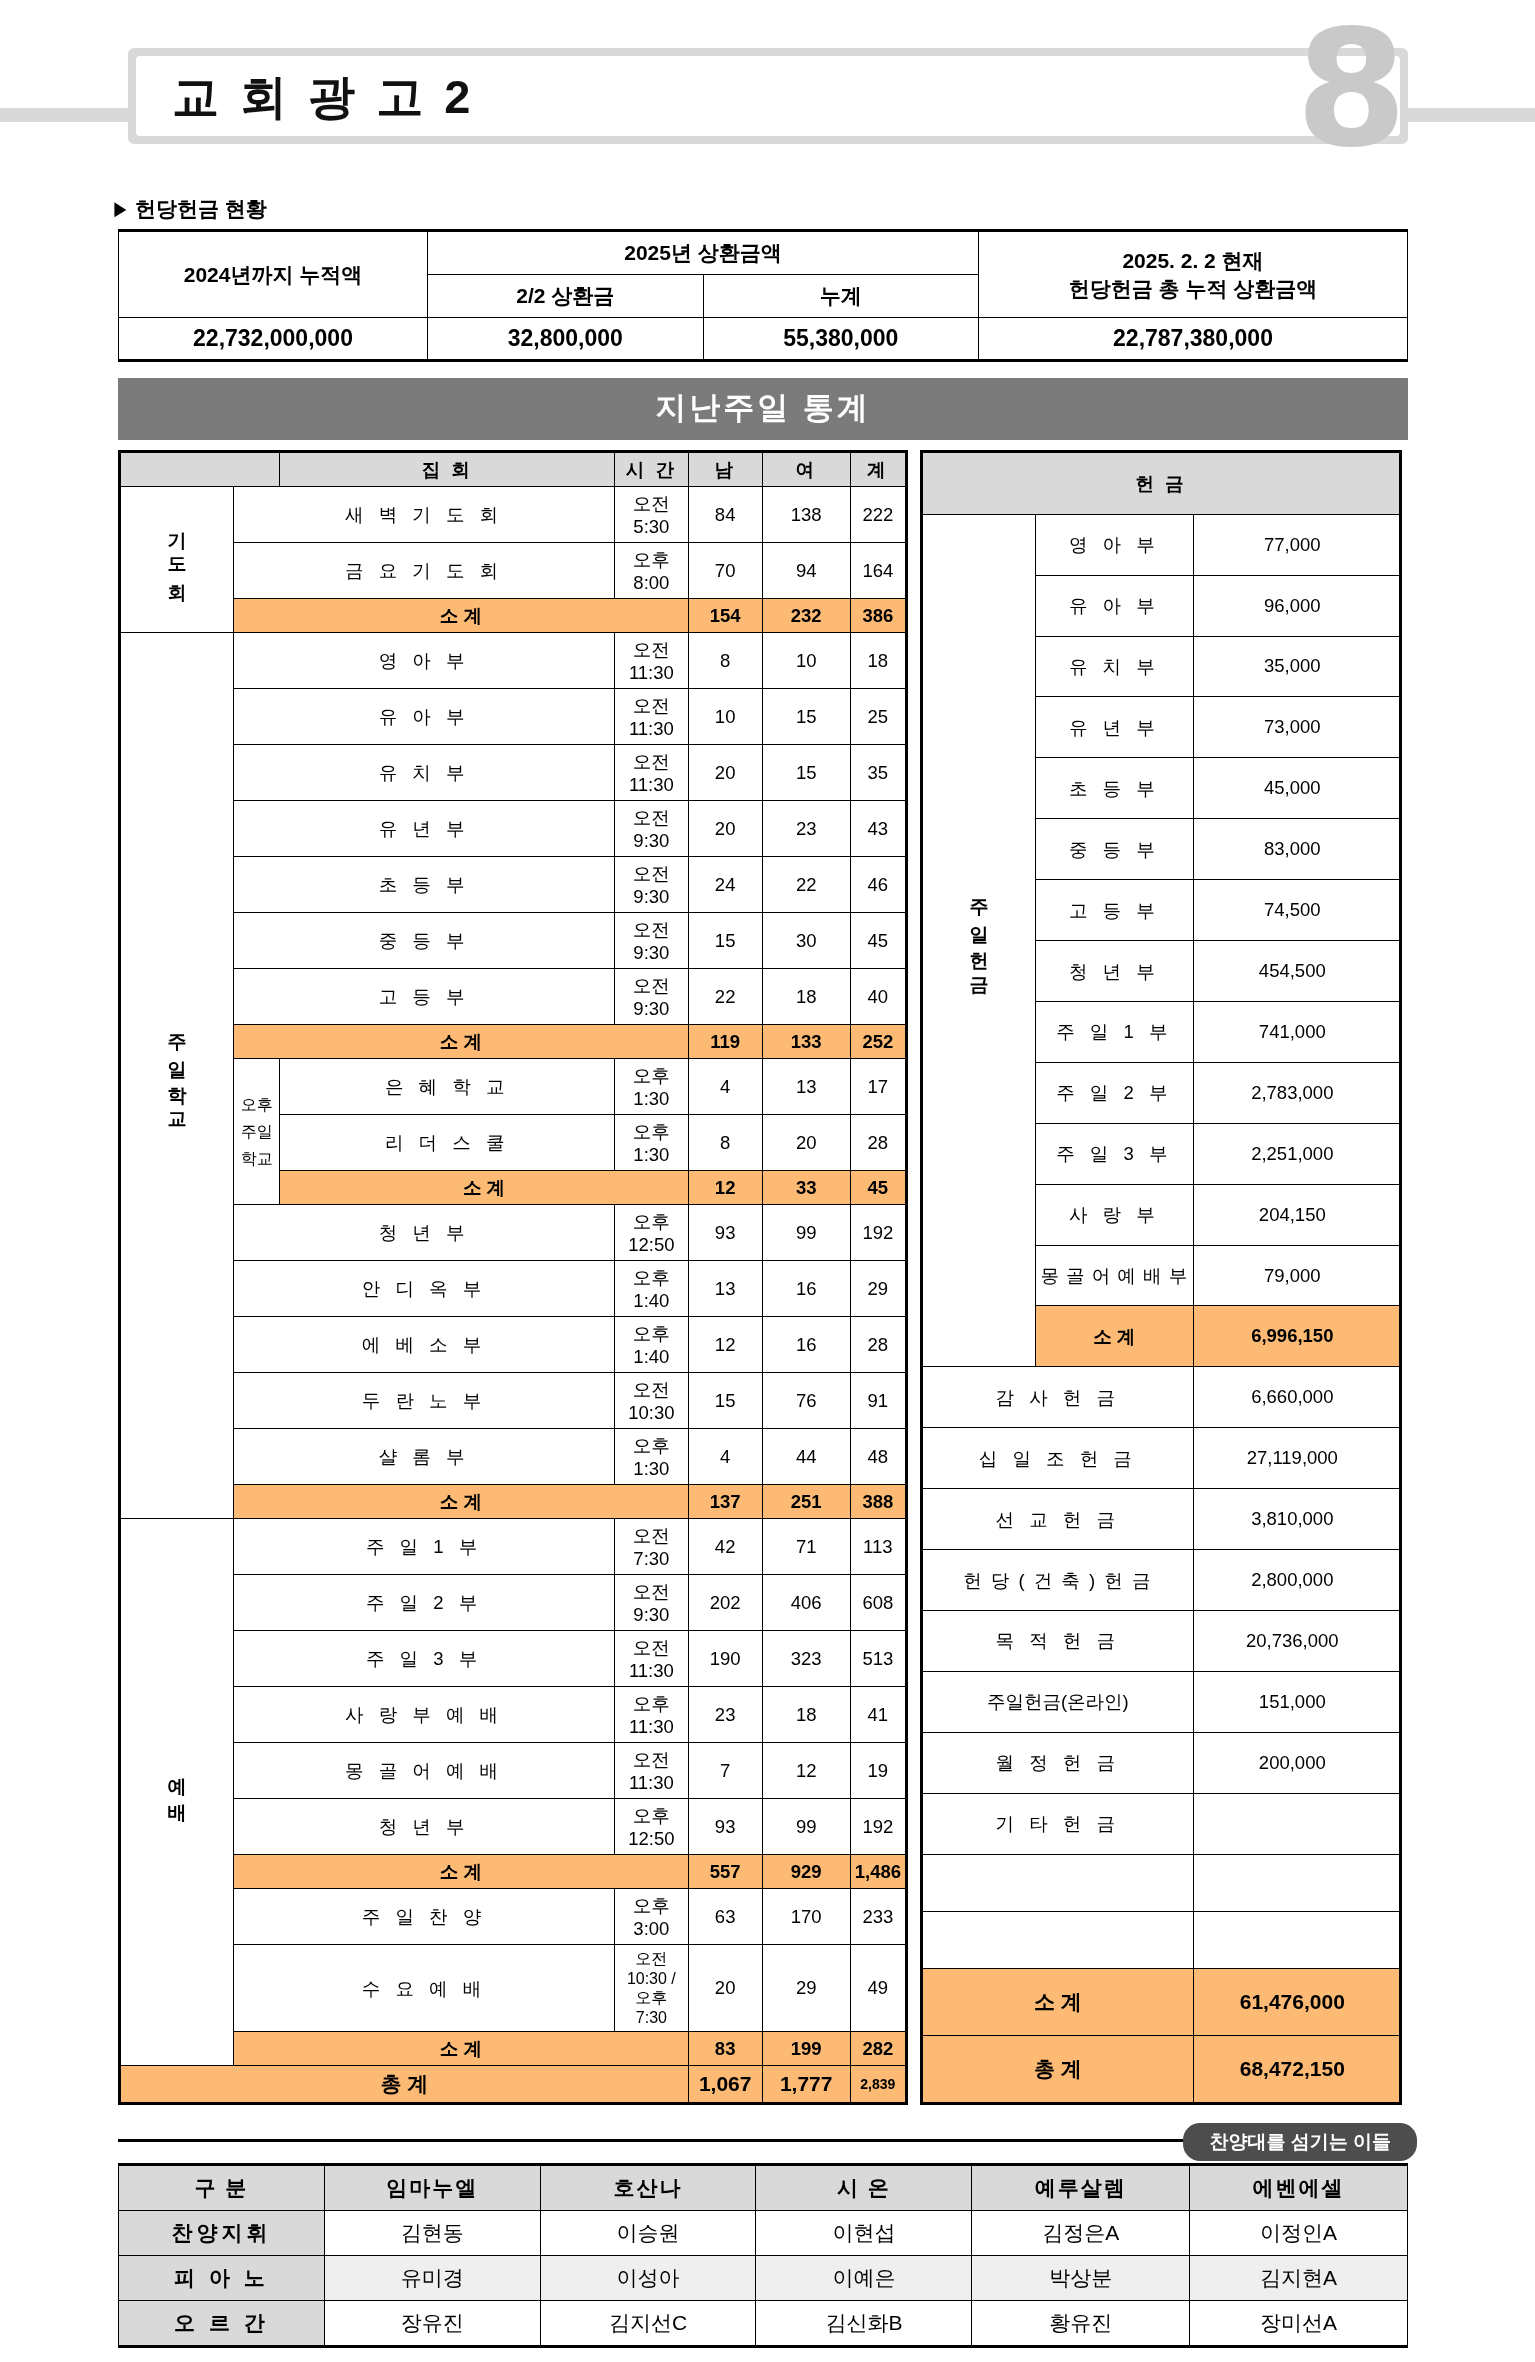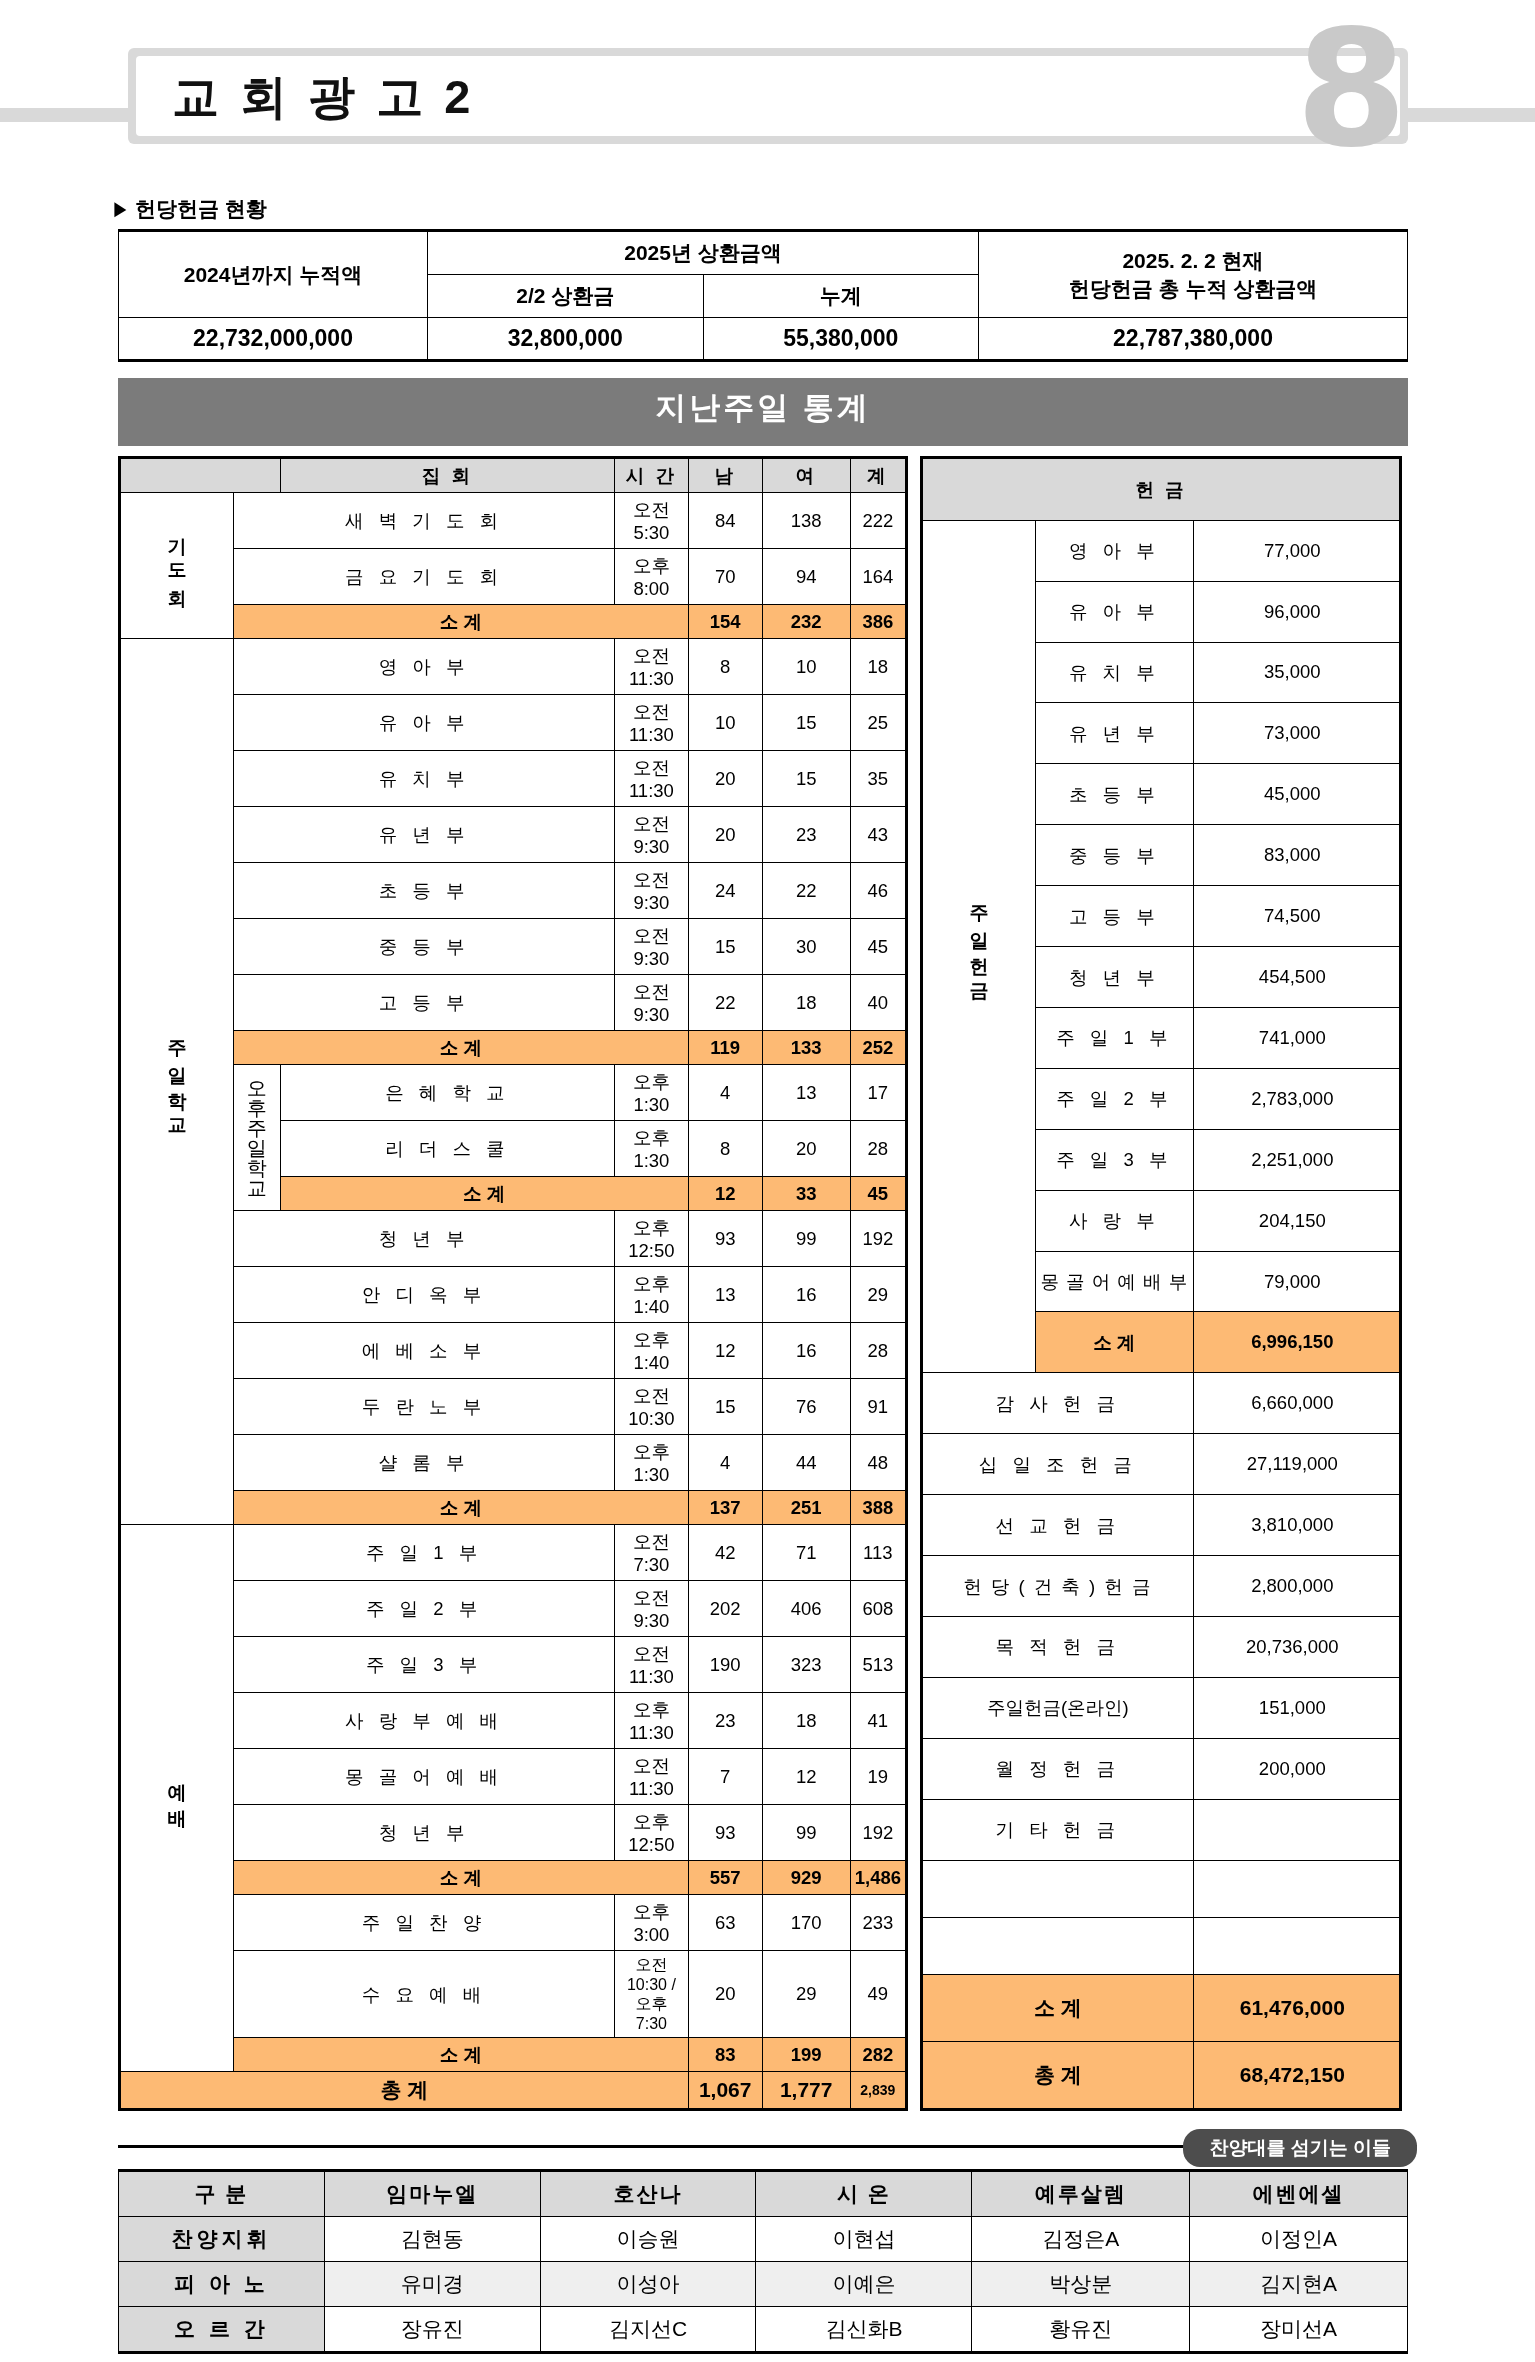--- a/index.html
+++ b/index.html
@@ -107,21 +107,21 @@
   
   .banner {
     width: 1290px;
     margin: 16px 0 10px 118px;
     background: #7b7b7b;
     color: #fff;
     text-align: center;
     font-size: 31px;
     font-weight: bold;
     letter-spacing: 3px;
-    padding: 9px 0 17px;
+    padding: 9px 0 11px;
     box-sizing: border-box;
   }
 
   
   .stats-wrap {
     position: relative;
     margin-left: 118px;
     width: 1300px;
     display: flex;
     gap: 12px;
@@ -341,21 +341,21 @@
         <td>40</td>
       </tr>
       <tr class="shade">
         <td colspan="4">소        계</td>
         <td>119</td>
         <td>133</td>
         <td>252</td>
       </tr>
 
       <tr>
-        <td rowspan="3" style="font-size:20px;line-height:20px;">오후<br>주일<br>학교</td>
+        <td rowspan="3" style="font-size:16px;line-height:27px;">오후<br>주일<br>학교</td>
         <td colspan="2" class="name-cell">은 혜 학 교</td>
         <td>오후 1:30</td>
         <td>4</td>
         <td>13</td>
         <td>17</td>
       </tr>
       <tr>
         <td colspan="2" class="name-cell">리 더 스 쿨</td>
         <td>오후 1:30</td>
         <td>8</td>

